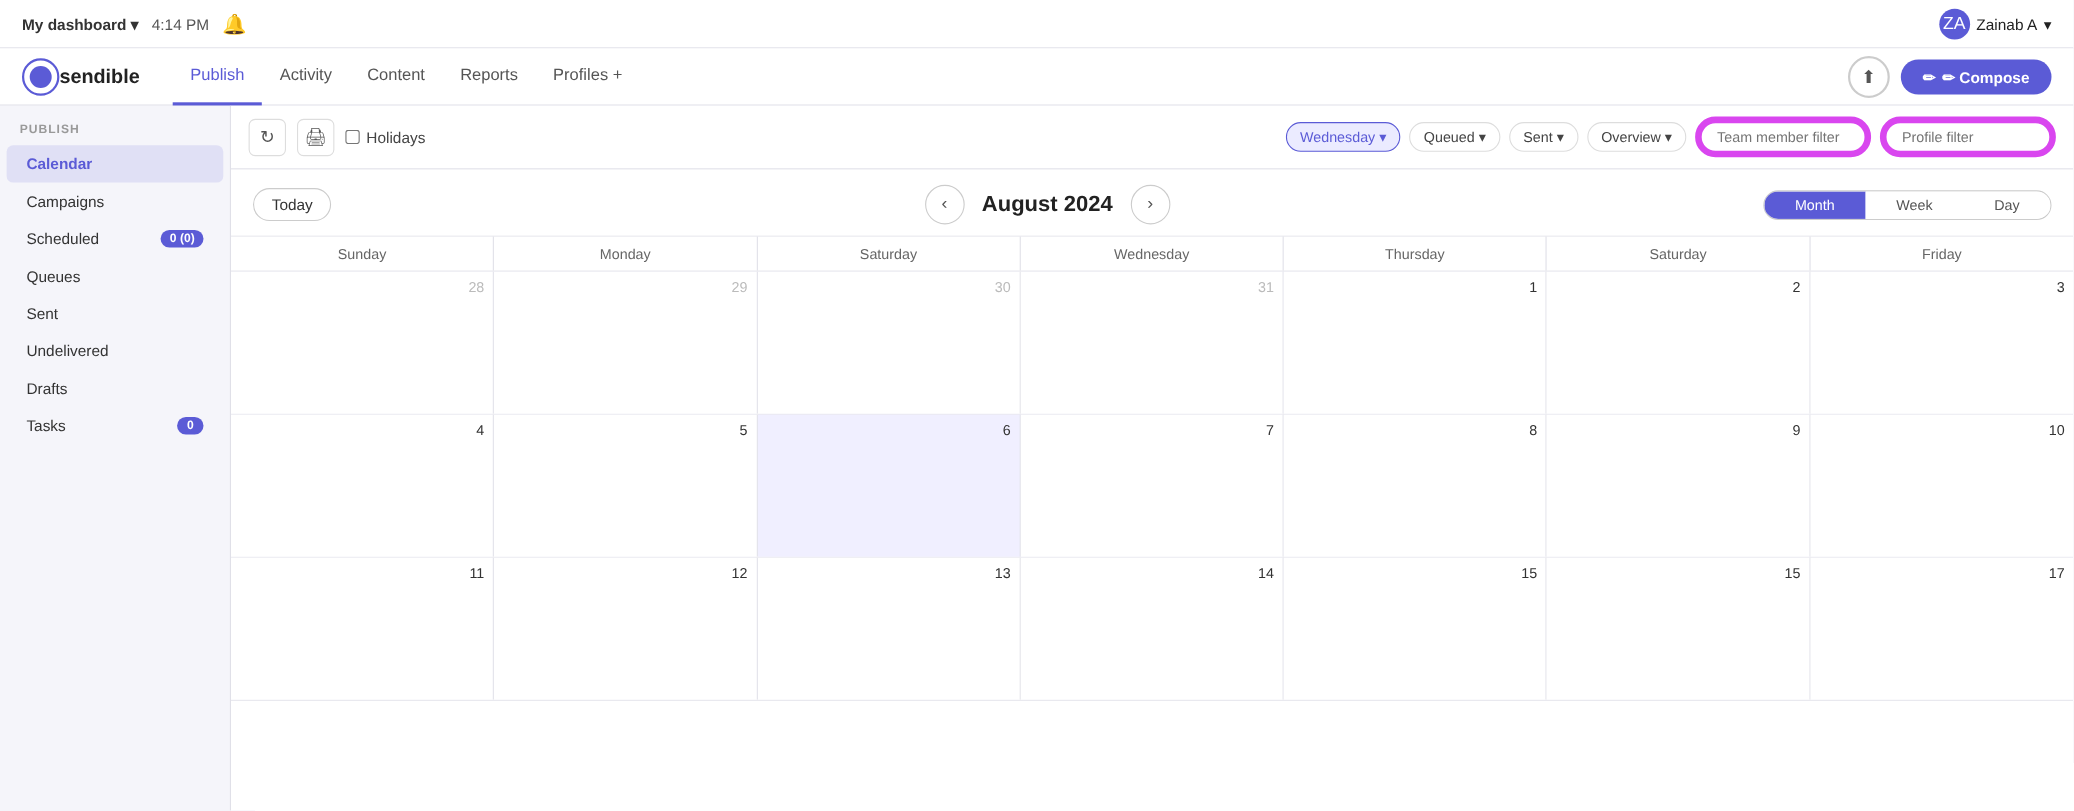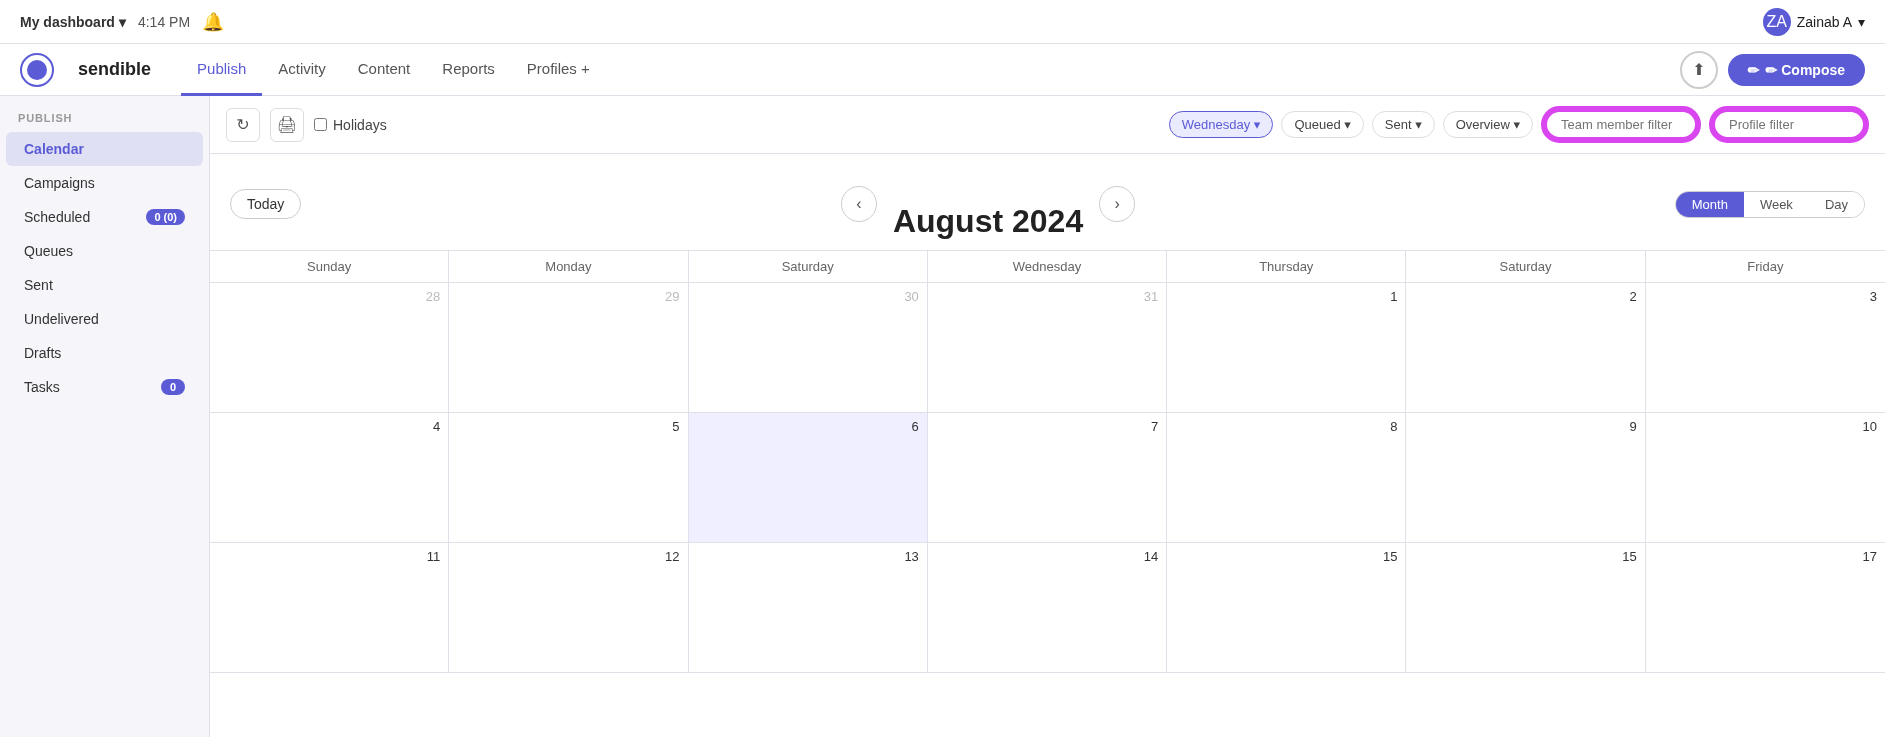--- a/index.html
+++ b/index.html
@@ -17,21 +17,21 @@
     .user-avatar { width: 28px; height: 28px; border-radius: 50%; background: #5b5bd6; display: flex; align-items: center; justify-content: center; color: white; font-size: 16px; }
     .time-display { font-size: 14px; color: #555; }
     .bell-icon { font-size: 18px; color: #555; cursor: pointer; }
 
     
     .nav-bar {
       display: flex; align-items: center; justify-content: space-between;
       background: #fff; padding: 0 20px; height: 52px; border-bottom: 1px solid #e0e0e8;
     }
     .nav-left { display: flex; align-items: center; gap: 0; }
-    .logo { display: flex; align-items: center; gap: 24px; margin-right: 30px; text-align: center; }
+    .logo { display: flex; align-items: center; gap: 0; margin-right: 30px; text-align: center; }
     .logo-circle { width: 34px; height: 34px; border-radius: 50%; background: #fff; border: 2px solid #5b5bd6; display: flex; align-items: center; justify-content: center; }
     .logo-inner { width: 20px; height: 20px; border-radius: 50%; background: #5b5bd6; }
     .logo-text { font-size: 18px; font-weight: 700; color: #222; }
     .nav-links { display: flex; align-items: center; gap: 0; }
     .nav-link {
       padding: 0 16px; height: 52px; display: flex; align-items: center;
       font-size: 15px; color: #555; cursor: pointer; border-bottom: 3px solid transparent; text-decoration: none;
     }
     .nav-link.active { color: #5b5bd6; border-bottom: 3px solid #5b5bd6; font-weight: 500; }
     .nav-right { display: flex; align-items: center; gap: 10px; }
@@ -97,32 +97,32 @@
 
     
     .calendar-area { flex: 1; overflow-y: auto; display: flex; flex-direction: column; }
 
     
     .cal-nav {
       display: flex; align-items: center; justify-content: space-between;
       padding: 14px 20px 10px;
     }
     .cal-nav-center { display: flex; align-items: center; gap: 16px; }
-    .cal-title { font-size: 32px; font-weight: 700; color: #222; margin-top: 35px; }
+    .cal-title { font-size: 20px; font-weight: 700; color: #222; }
     .cal-arrow {
       width: 36px; height: 36px; border-radius: 50%; border: 1px solid #ccc; background: #fff;
       display: flex; align-items: center; justify-content: center; cursor: pointer; font-size: 16px; color: #555;
     }
     .today-btn {
       border: 1px solid #ccc; background: #fff; border-radius: 20px;
       padding: 6px 16px; font-size: 14px; cursor: pointer; color: #333;
     }
     .view-switcher { display: flex; border: 1px solid #ccc; border-radius: 20px; overflow: hidden; }
     .view-btn {
-      padding: 5px 16px; font-size: 13px; cursor: pointer; background: #fff; border: none; color: #555;
+      padding: 5px 28px; font-size: 13px; cursor: pointer; background: #fff; border: none; color: #555;
     }
     .view-btn.active { background: #5b5bd6; color: white; }
 
     
     .cal-grid { flex: 1; overflow: hidden; }
     .cal-header-row {
       display: grid; grid-template-columns: repeat(7, 1fr);
       border-bottom: 1px solid #e0e0e8; border-top: 1px solid #e0e0e8;
     }
     .cal-header-cell {

